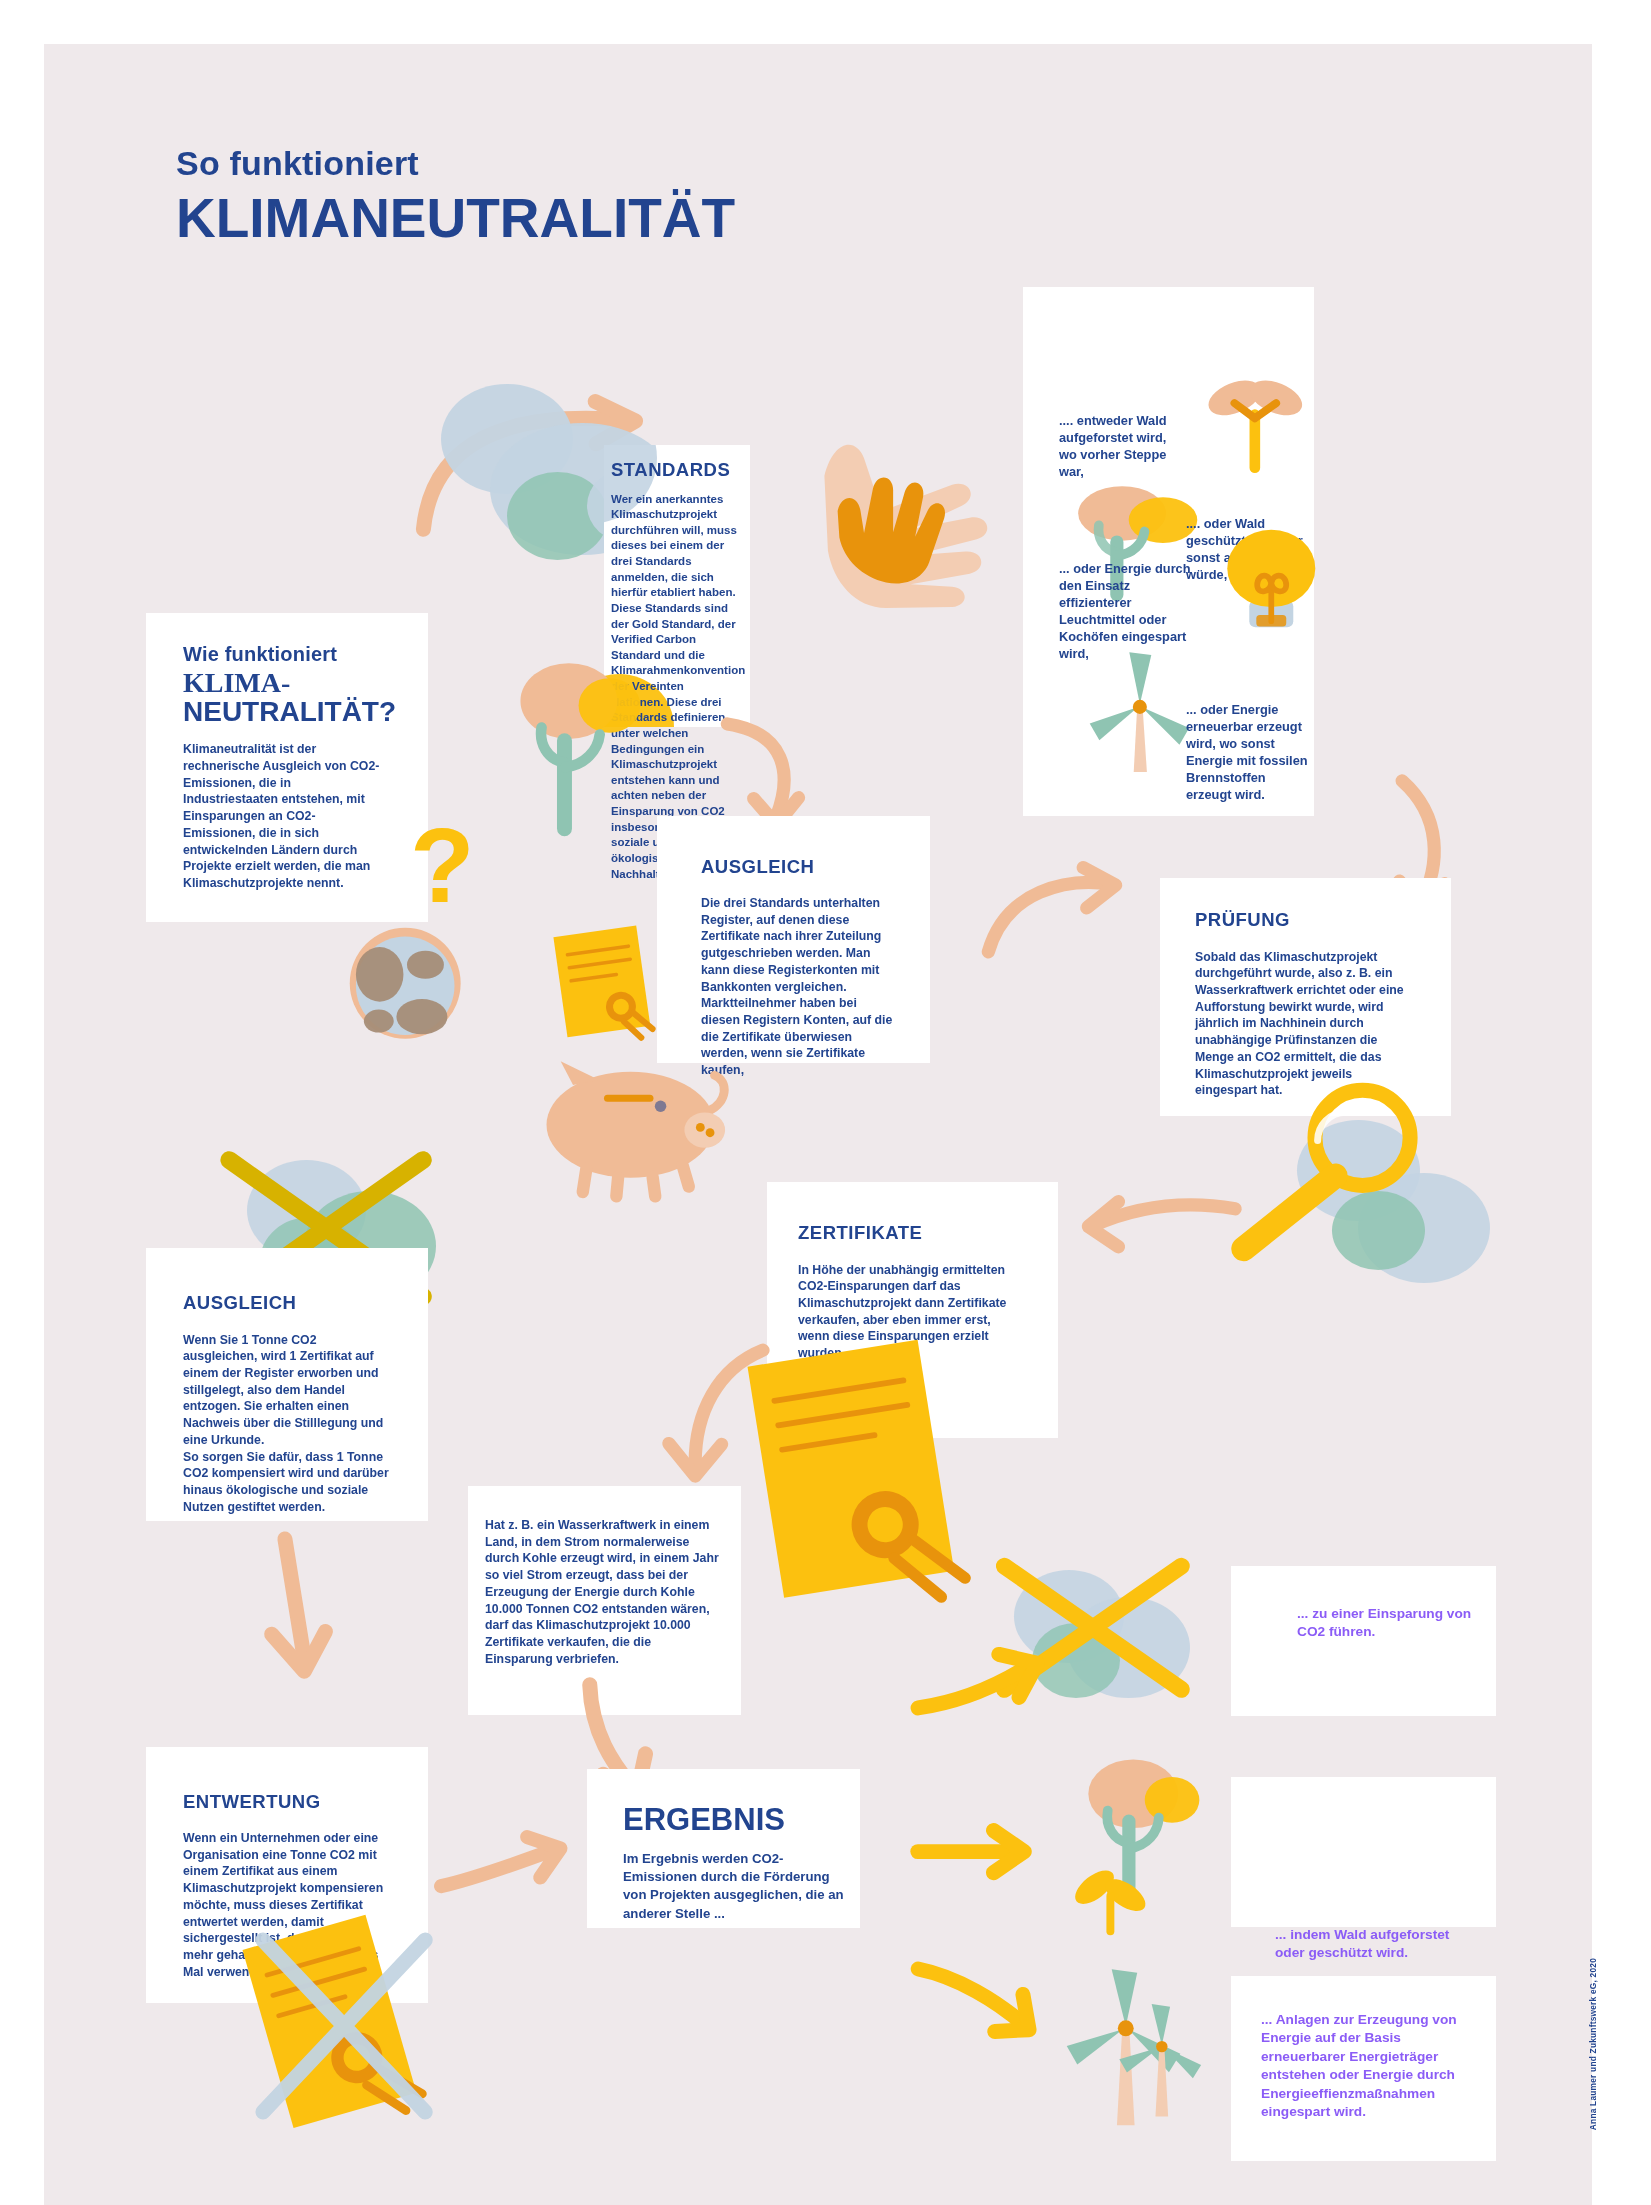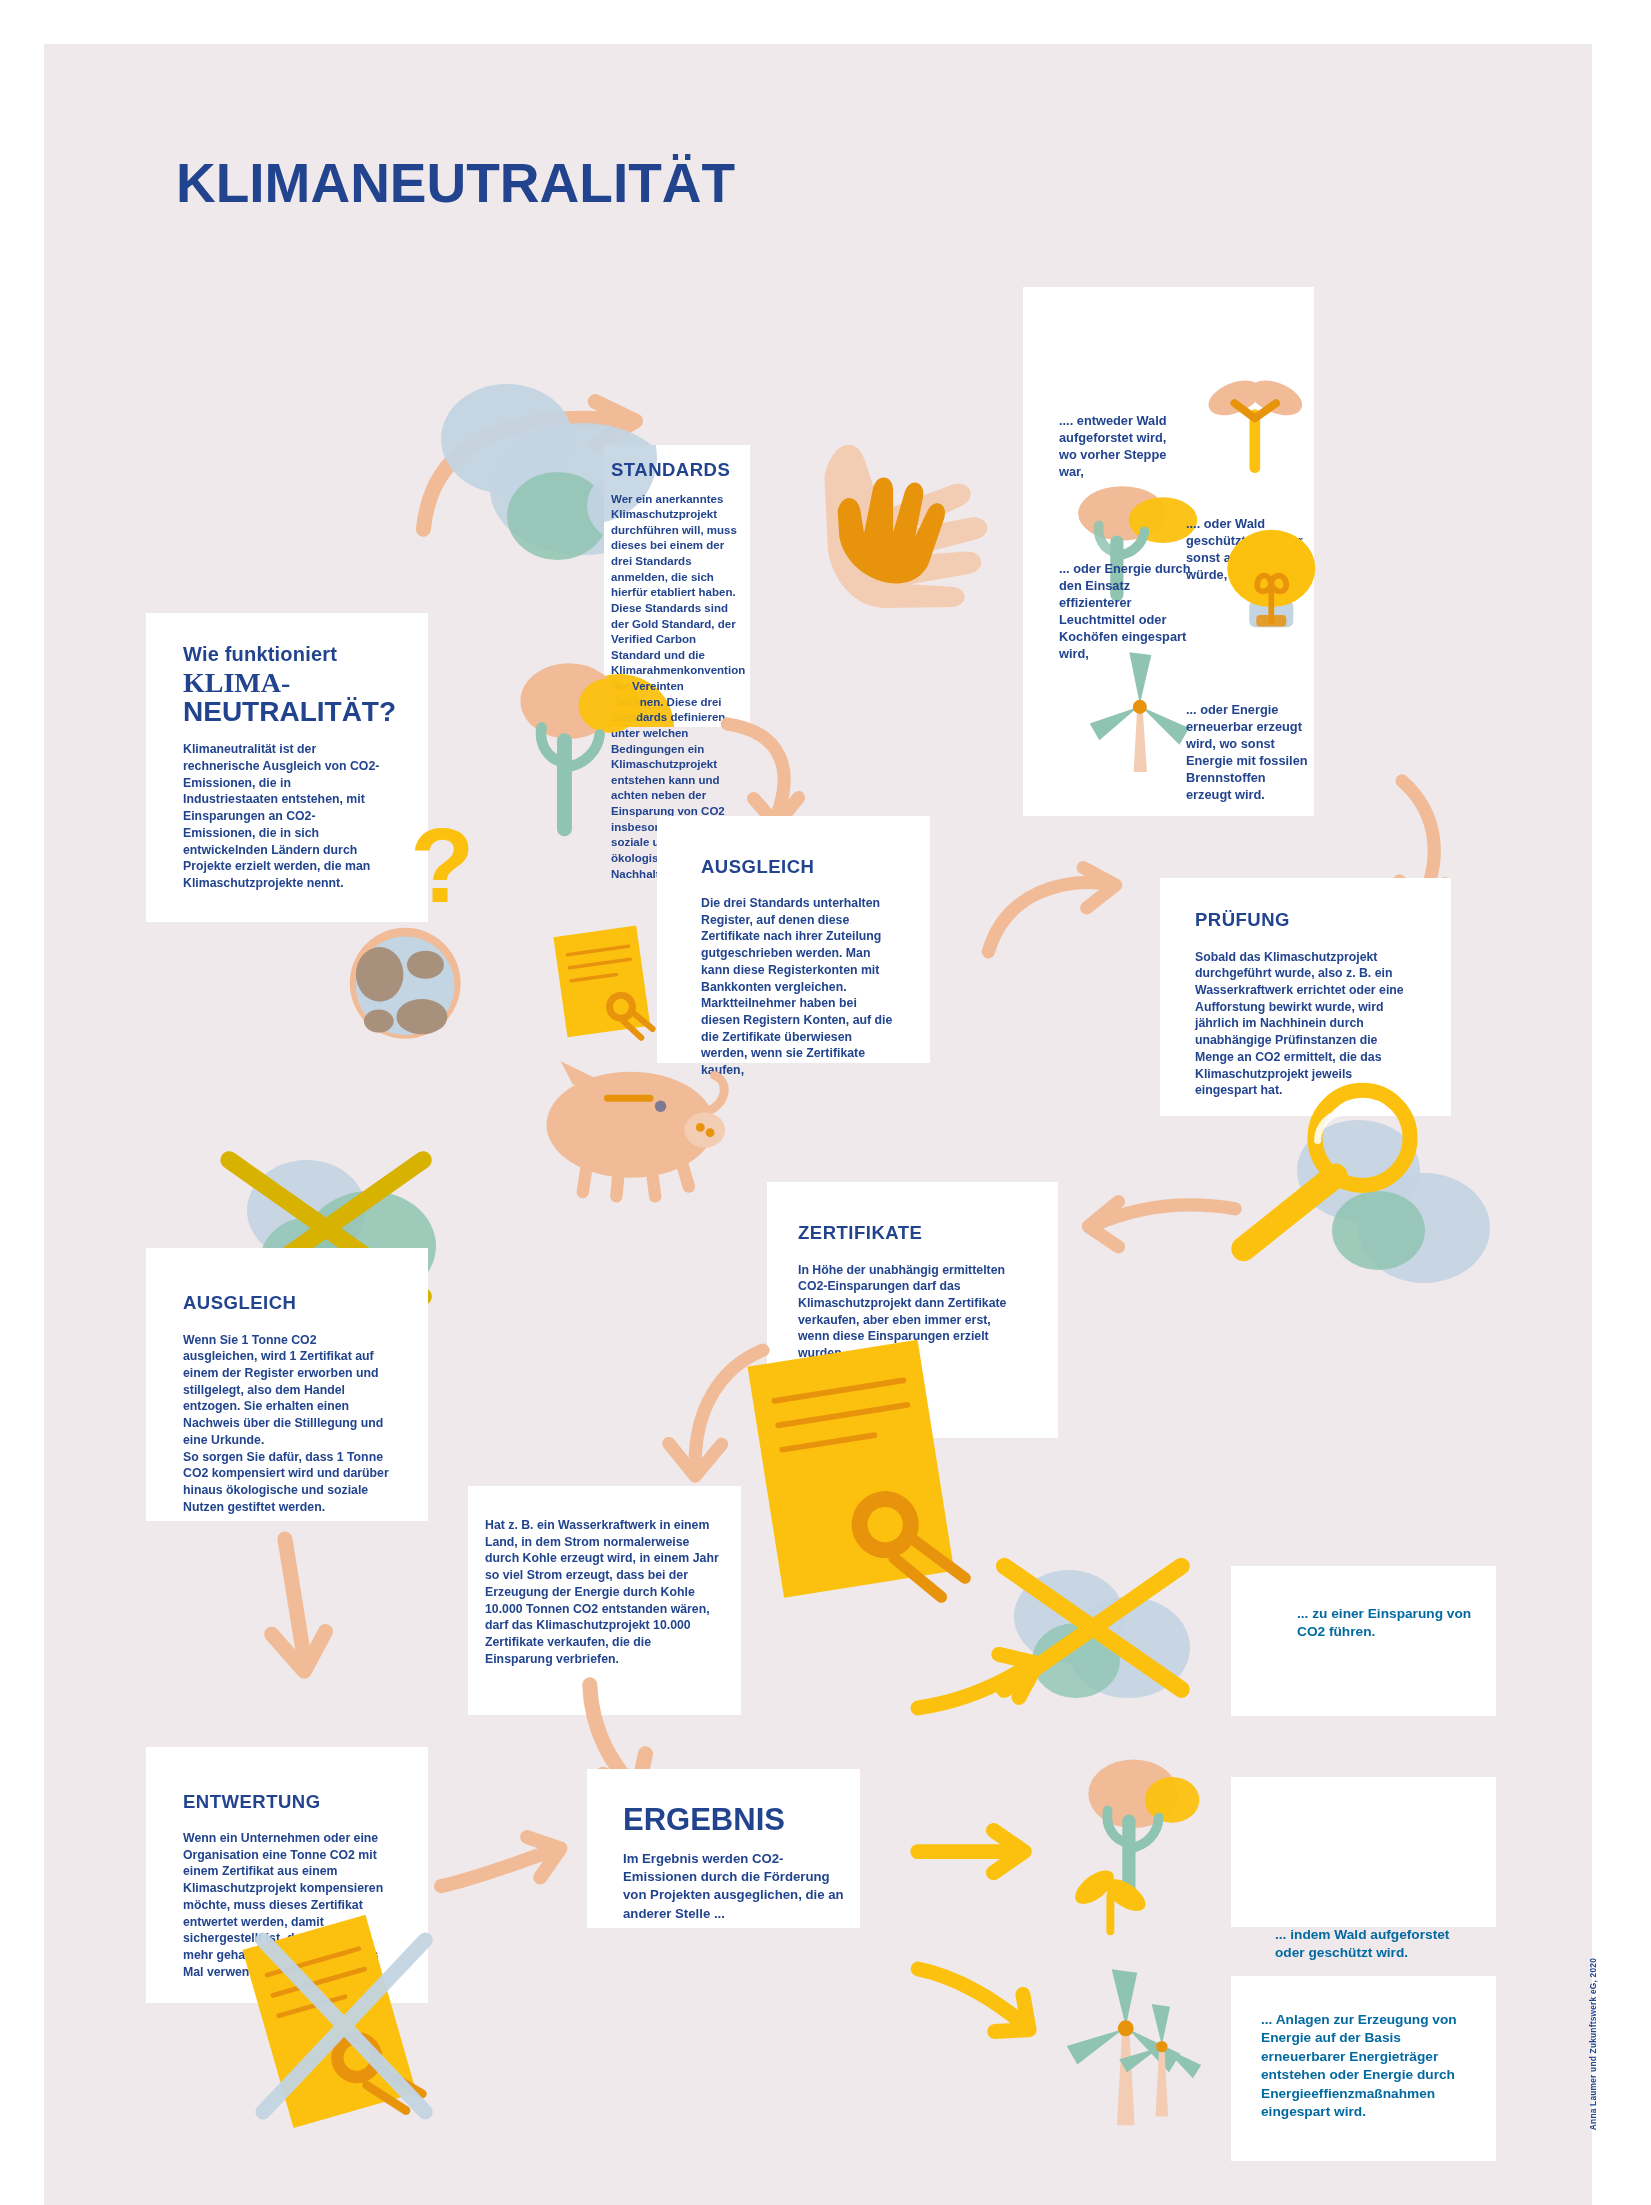--- a/index.html
+++ b/index.html
@@ -31,38 +31,39 @@
     background:#fbda6e; border-radius:2.6px; z-index:-1;
   }
   .card{ position:absolute; background:#ffffff; }
   .cardtitle{
     font-size:18.5px; font-weight:bold; color:#22448f; letter-spacing:0.5px;
   }
   .bodytext{
     font-size:12.8px; line-height:1.33; color:#22448f; font-weight:600;
   }
   .notetext{
-    font-size:13.7px; line-height:1.35; color:#0369a1; font-weight:600;
+    font-size:13.7px; line-height:1.35; color:#8b5cf6; font-weight:600;
   }
   
   .blob{ position:absolute; border-radius:50%; }
   svg{ position:absolute; overflow:visible; }
   .credit{
     position:absolute; color:#22448f; font-size:8.4px; font-weight:600;
     writing-mode:vertical-rl; transform:rotate(180deg); letter-spacing:0.2px;
   }
 </style>
 </head>
 <body>
 
 <div id="poster">
 
   <div id="bg-panel"></div>
 
   <div style="position:absolute;left:176px;top:146px;">
+    <div class="kicker">So funktioniert</div>
     <div class="bigtitle" style="margin-top:9.7px;">KLIMANEUTRALITÄT</div>
   </div>
 
   <svg width="229" height="146" style="left:419px;top:388px;" viewBox="0 0 520 330">
     <path d="M10 320 C 30 120, 200 50, 470 72" stroke="#f0bb96" stroke-width="34" fill="none" stroke-linecap="round"></path>
     <path d="M400 30 L492 74 L402 126" stroke="#f0bb96" stroke-width="34" fill="none" stroke-linecap="round" stroke-linejoin="round"></path>
   </svg>
 
   <div>
     <div class="blob" style="left:441px;top:384px;width:132px;height:110px;background:#c3d4e2;opacity:.95;"></div>

